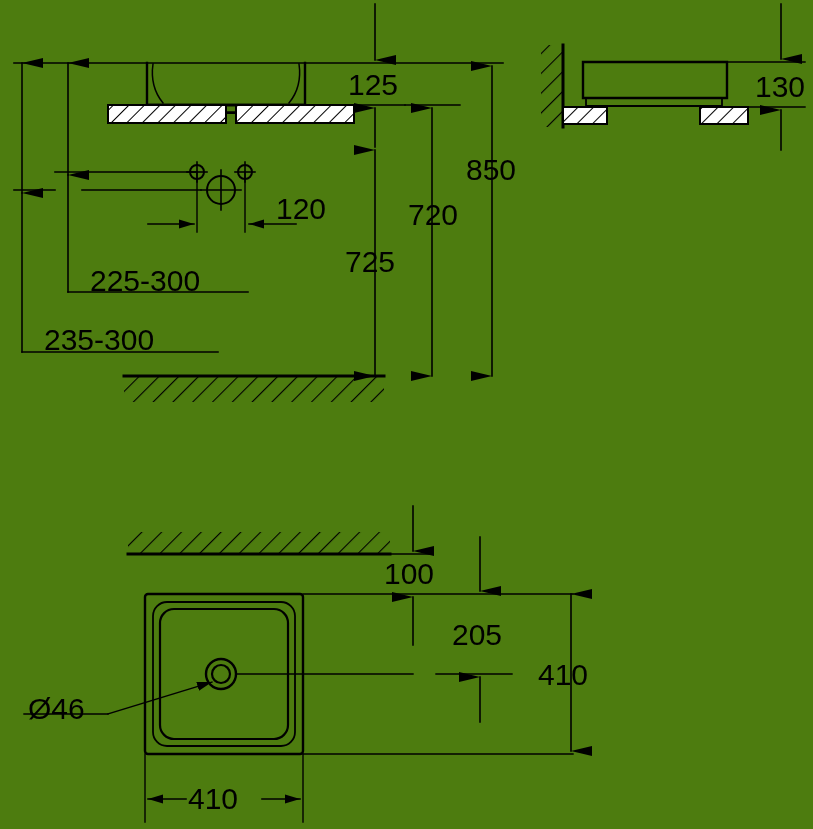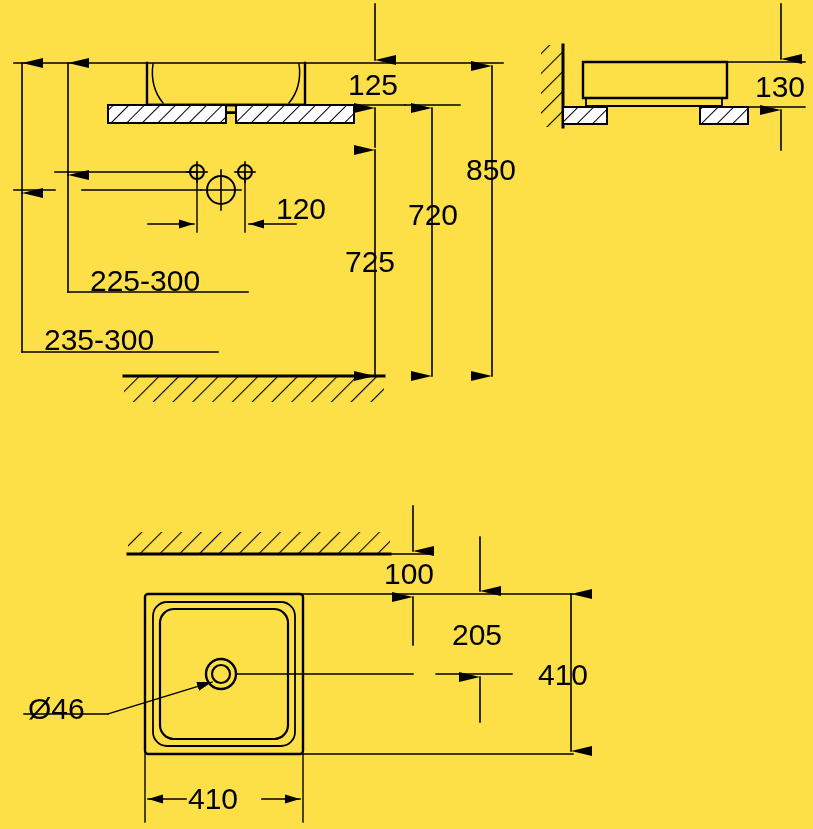--- a/index.html
+++ b/index.html
@@ -7,21 +7,21 @@
     padding: 0;
     background: #ffffff;
   }
   body {
     font-family: "Liberation Sans", sans-serif;
   }
   #sheet {
     position: relative;
     width: 813px;
     height: 829px;
-    background: #fde047;
+    background: #4d7c0f;
     overflow: hidden;
   }
   #sheet svg {
     display: block;
   }
   .dimtext {
     font-family: "Liberation Sans", sans-serif;
     font-size: 30px;
     fill: #000000;
   }

